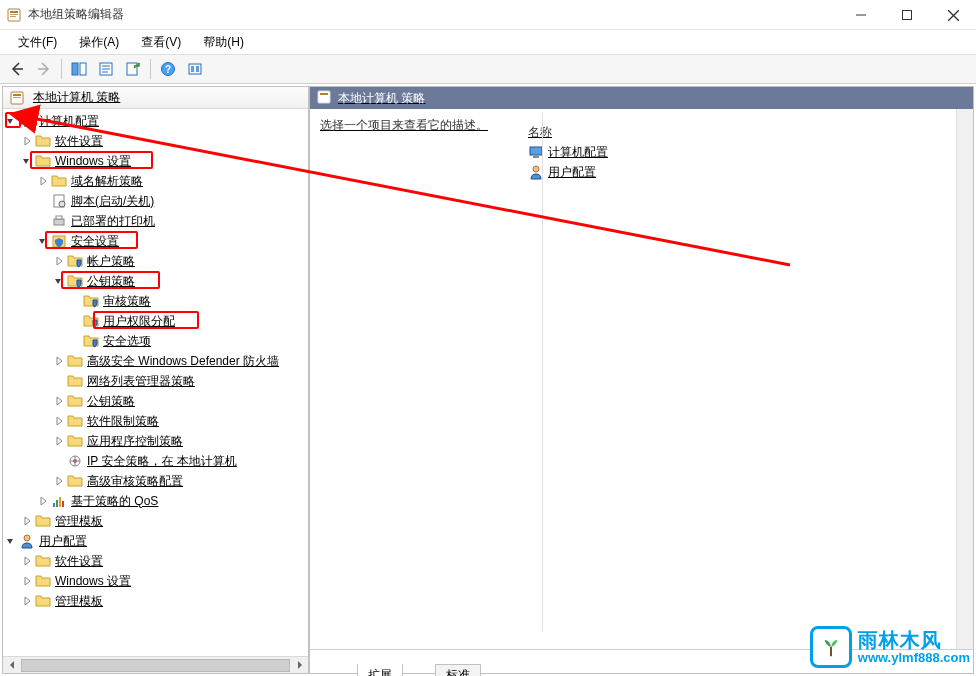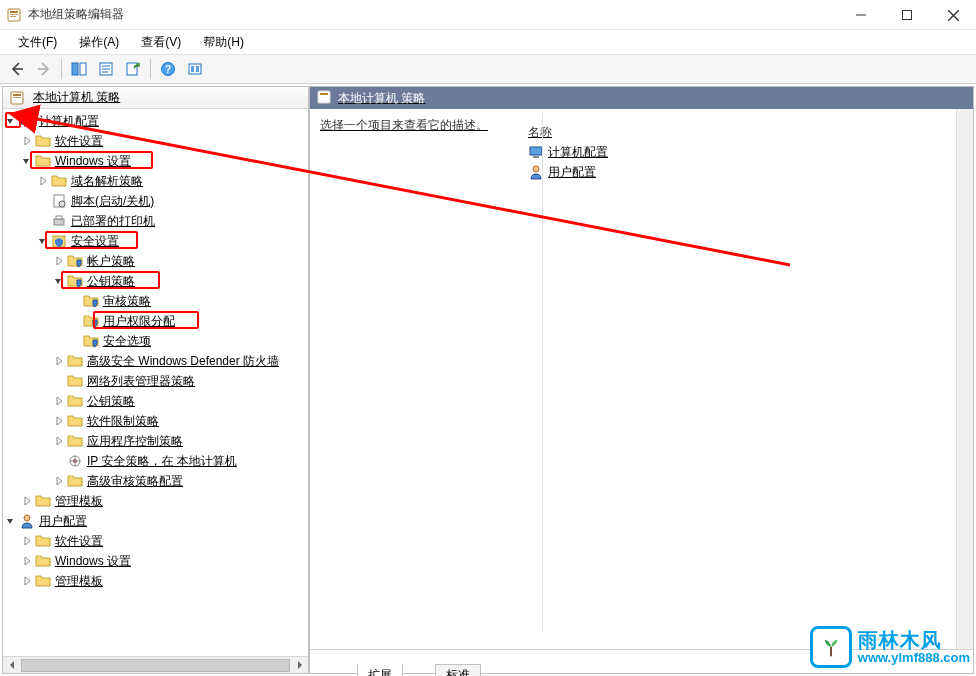--- a/index.html
+++ b/index.html
@@ -450,20 +450,33 @@
             </svg>
           </span>
         <span class="tree-icon">
             <svg viewBox="0 0 16 16">
               <use href="#folder"></use>
             </svg>
           </span>
         <span class="tree-label">高级审核策略配置</span>
       </div>
 
+      <div class="tree-row" style="padding-left:32px">
+        <span class="tree-toggle">
+            <svg width="12" height="12" viewBox="0 0 12 12">
+              <use href="#chev-closed"></use>
+            </svg>
+          </span>
+        <span class="tree-icon">
+            <svg viewBox="0 0 16 16">
+              <use href="#qos"></use>
+            </svg>
+          </span>
+        <span class="tree-label">基于策略的 QoS</span>
+      </div>
 
       <div class="tree-row" style="padding-left:16px">
         <span class="tree-toggle">
             <svg width="12" height="12" viewBox="0 0 12 12">
               <use href="#chev-closed"></use>
             </svg>
           </span>
         <span class="tree-icon">
             <svg viewBox="0 0 16 16">
               <use href="#folder"></use>

